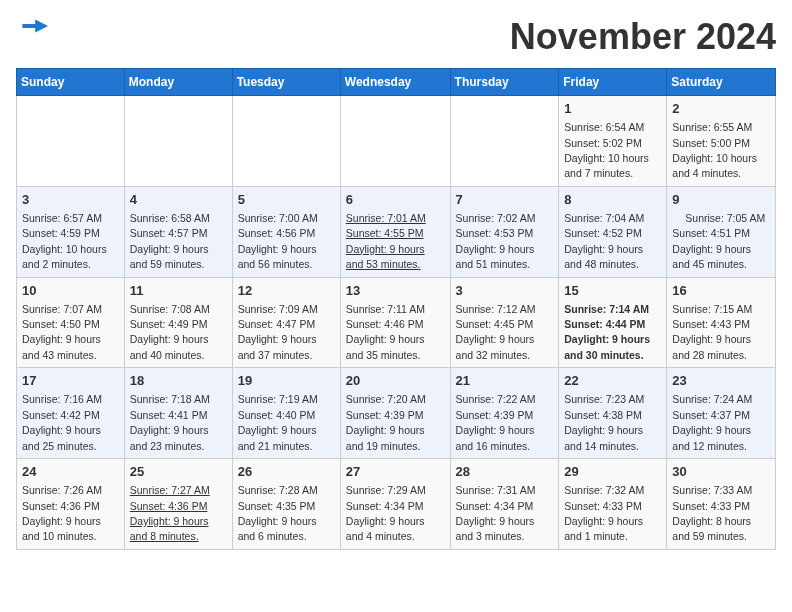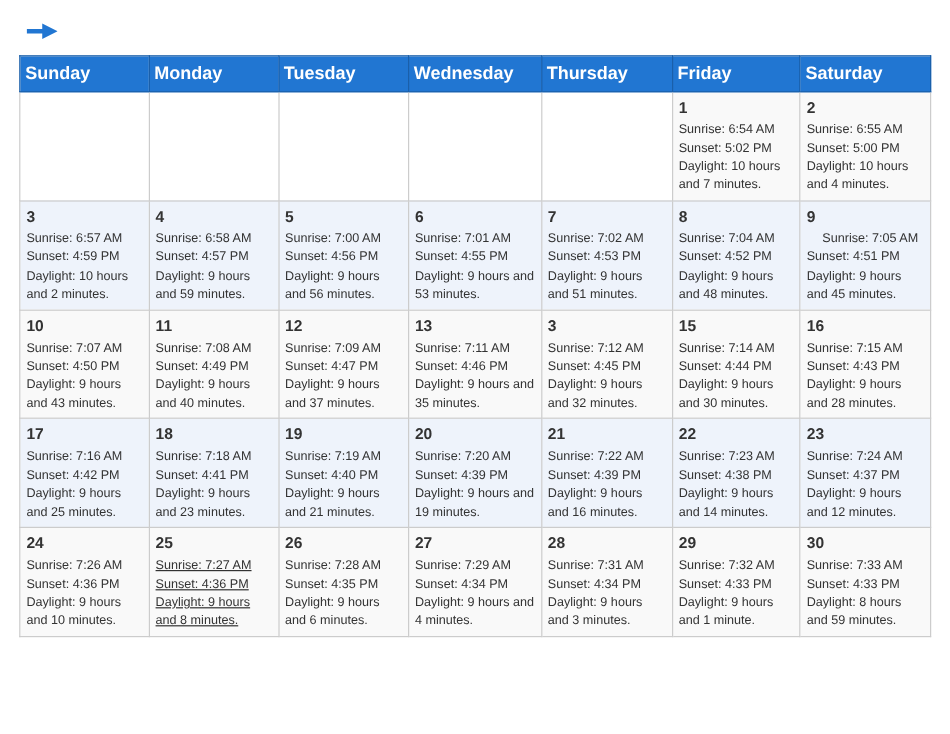--- a/index.html
+++ b/index.html
@@ -45,21 +45,21 @@
     table {
       width: 100%;
       border-collapse: collapse;
       font-size: 11px;
     }
     thead tr th {
       background-color: #2176d2;
       color: #fff;
       padding: 6px 4px;
       text-align: left;
-      font-size: 15px;
+      font-size: 12px;
       font-weight: bold;
       border: 1px solid #1a5faa;
     }
     tbody tr td {
       border: 1px solid #ccc;
       padding: 4px 5px;
       vertical-align: top;
       min-height: 70px;
       height: 75px;
       width: 113px;
@@ -92,20 +92,21 @@
 
 <div class="header-area">
   <div class="logo">
     <div class="logo-row">
       <svg class="logo-icon" viewBox="0 0 50 30" xmlns="http://www.w3.org/2000/svg">
         <polygon points="30,5 50,15 30,25 30,18 10,18 10,12 30,12" fill="#2176d2"></polygon>
       </svg>
     </div>
   </div>
   <div class="title-area">
+    <div class="month-title">November 2024</div>
   </div>
 </div>
 
 <table>
   <thead>
     <tr>
     <th>Sunday</th>
         <th>Monday</th>
         <th>Tuesday</th>
         <th>Wednesday</th>
@@ -131,21 +132,21 @@
       <tr>
         <td><span class="day-number">3</span><span class="day-info" style="white-space: pre-line;">Sunrise: 6:57 AM
 Sunset: 4:59 PM
 Daylight: 10 hours and 2 minutes.</span></td>
         <td><span class="day-number">4</span><span class="day-info" style="white-space: pre-line;">Sunrise: 6:58 AM
 Sunset: 4:57 PM
 Daylight: 9 hours and 59 minutes.</span></td>
         <td><span class="day-number">5</span><span class="day-info" style="white-space: pre-line;">Sunrise: 7:00 AM
 Sunset: 4:56 PM
 Daylight: 9 hours and 56 minutes.</span></td>
-        <td><span class="day-number">6</span><span class="day-info" style="white-space: pre-line;">Sunrise: 7:01 AM
+        <td><span class="day-number">6</span><span class="day-info" style="white-space: pre-line; text-decoration: underline;">Sunrise: 7:01 AM
 Sunset: 4:55 PM
 Daylight: 9 hours and 53 minutes.</span></td>
         <td><span class="day-number">7</span><span class="day-info" style="white-space: pre-line;">Sunrise: 7:02 AM
 Sunset: 4:53 PM
 Daylight: 9 hours and 51 minutes.</span></td>
         <td><span class="day-number">8</span><span class="day-info" style="white-space: pre-line;">Sunrise: 7:04 AM
 Sunset: 4:52 PM
 Daylight: 9 hours and 48 minutes.</span></td>
         <td><span class="day-number">9</span><span class="day-info" style="white-space: pre-line; margin-left: 13px;">Sunrise: 7:05 AM
 Sunset: 4:51 PM
@@ -160,21 +161,21 @@
 Daylight: 9 hours and 40 minutes.</span></td>
         <td><span class="day-number">12</span><span class="day-info" style="white-space: pre-line;">Sunrise: 7:09 AM
 Sunset: 4:47 PM
 Daylight: 9 hours and 37 minutes.</span></td>
         <td><span class="day-number">13</span><span class="day-info" style="white-space: pre-line;">Sunrise: 7:11 AM
 Sunset: 4:46 PM
 Daylight: 9 hours and 35 minutes.</span></td>
         <td><span class="day-number">3</span><span class="day-info" style="white-space: pre-line;">Sunrise: 7:12 AM
 Sunset: 4:45 PM
 Daylight: 9 hours and 32 minutes.</span></td>
-        <td><span class="day-number">15</span><span class="day-info" style="white-space: pre-line;">Sunrise: 7:14 AM
+        <td><span class="day-number">15</span><span class="day-info" style="white-space: pre-line; font-weight: bold;">Sunrise: 7:14 AM
 Sunset: 4:44 PM
 Daylight: 9 hours and 30 minutes.</span></td>
         <td><span class="day-number">16</span><span class="day-info" style="white-space: pre-line;">Sunrise: 7:15 AM
 Sunset: 4:43 PM
 Daylight: 9 hours and 28 minutes.</span></td>
       </tr>
       <tr>
         <td><span class="day-number">17</span><span class="day-info" style="white-space: pre-line;">Sunrise: 7:16 AM
 Sunset: 4:42 PM
 Daylight: 9 hours and 25 minutes.</span></td>

